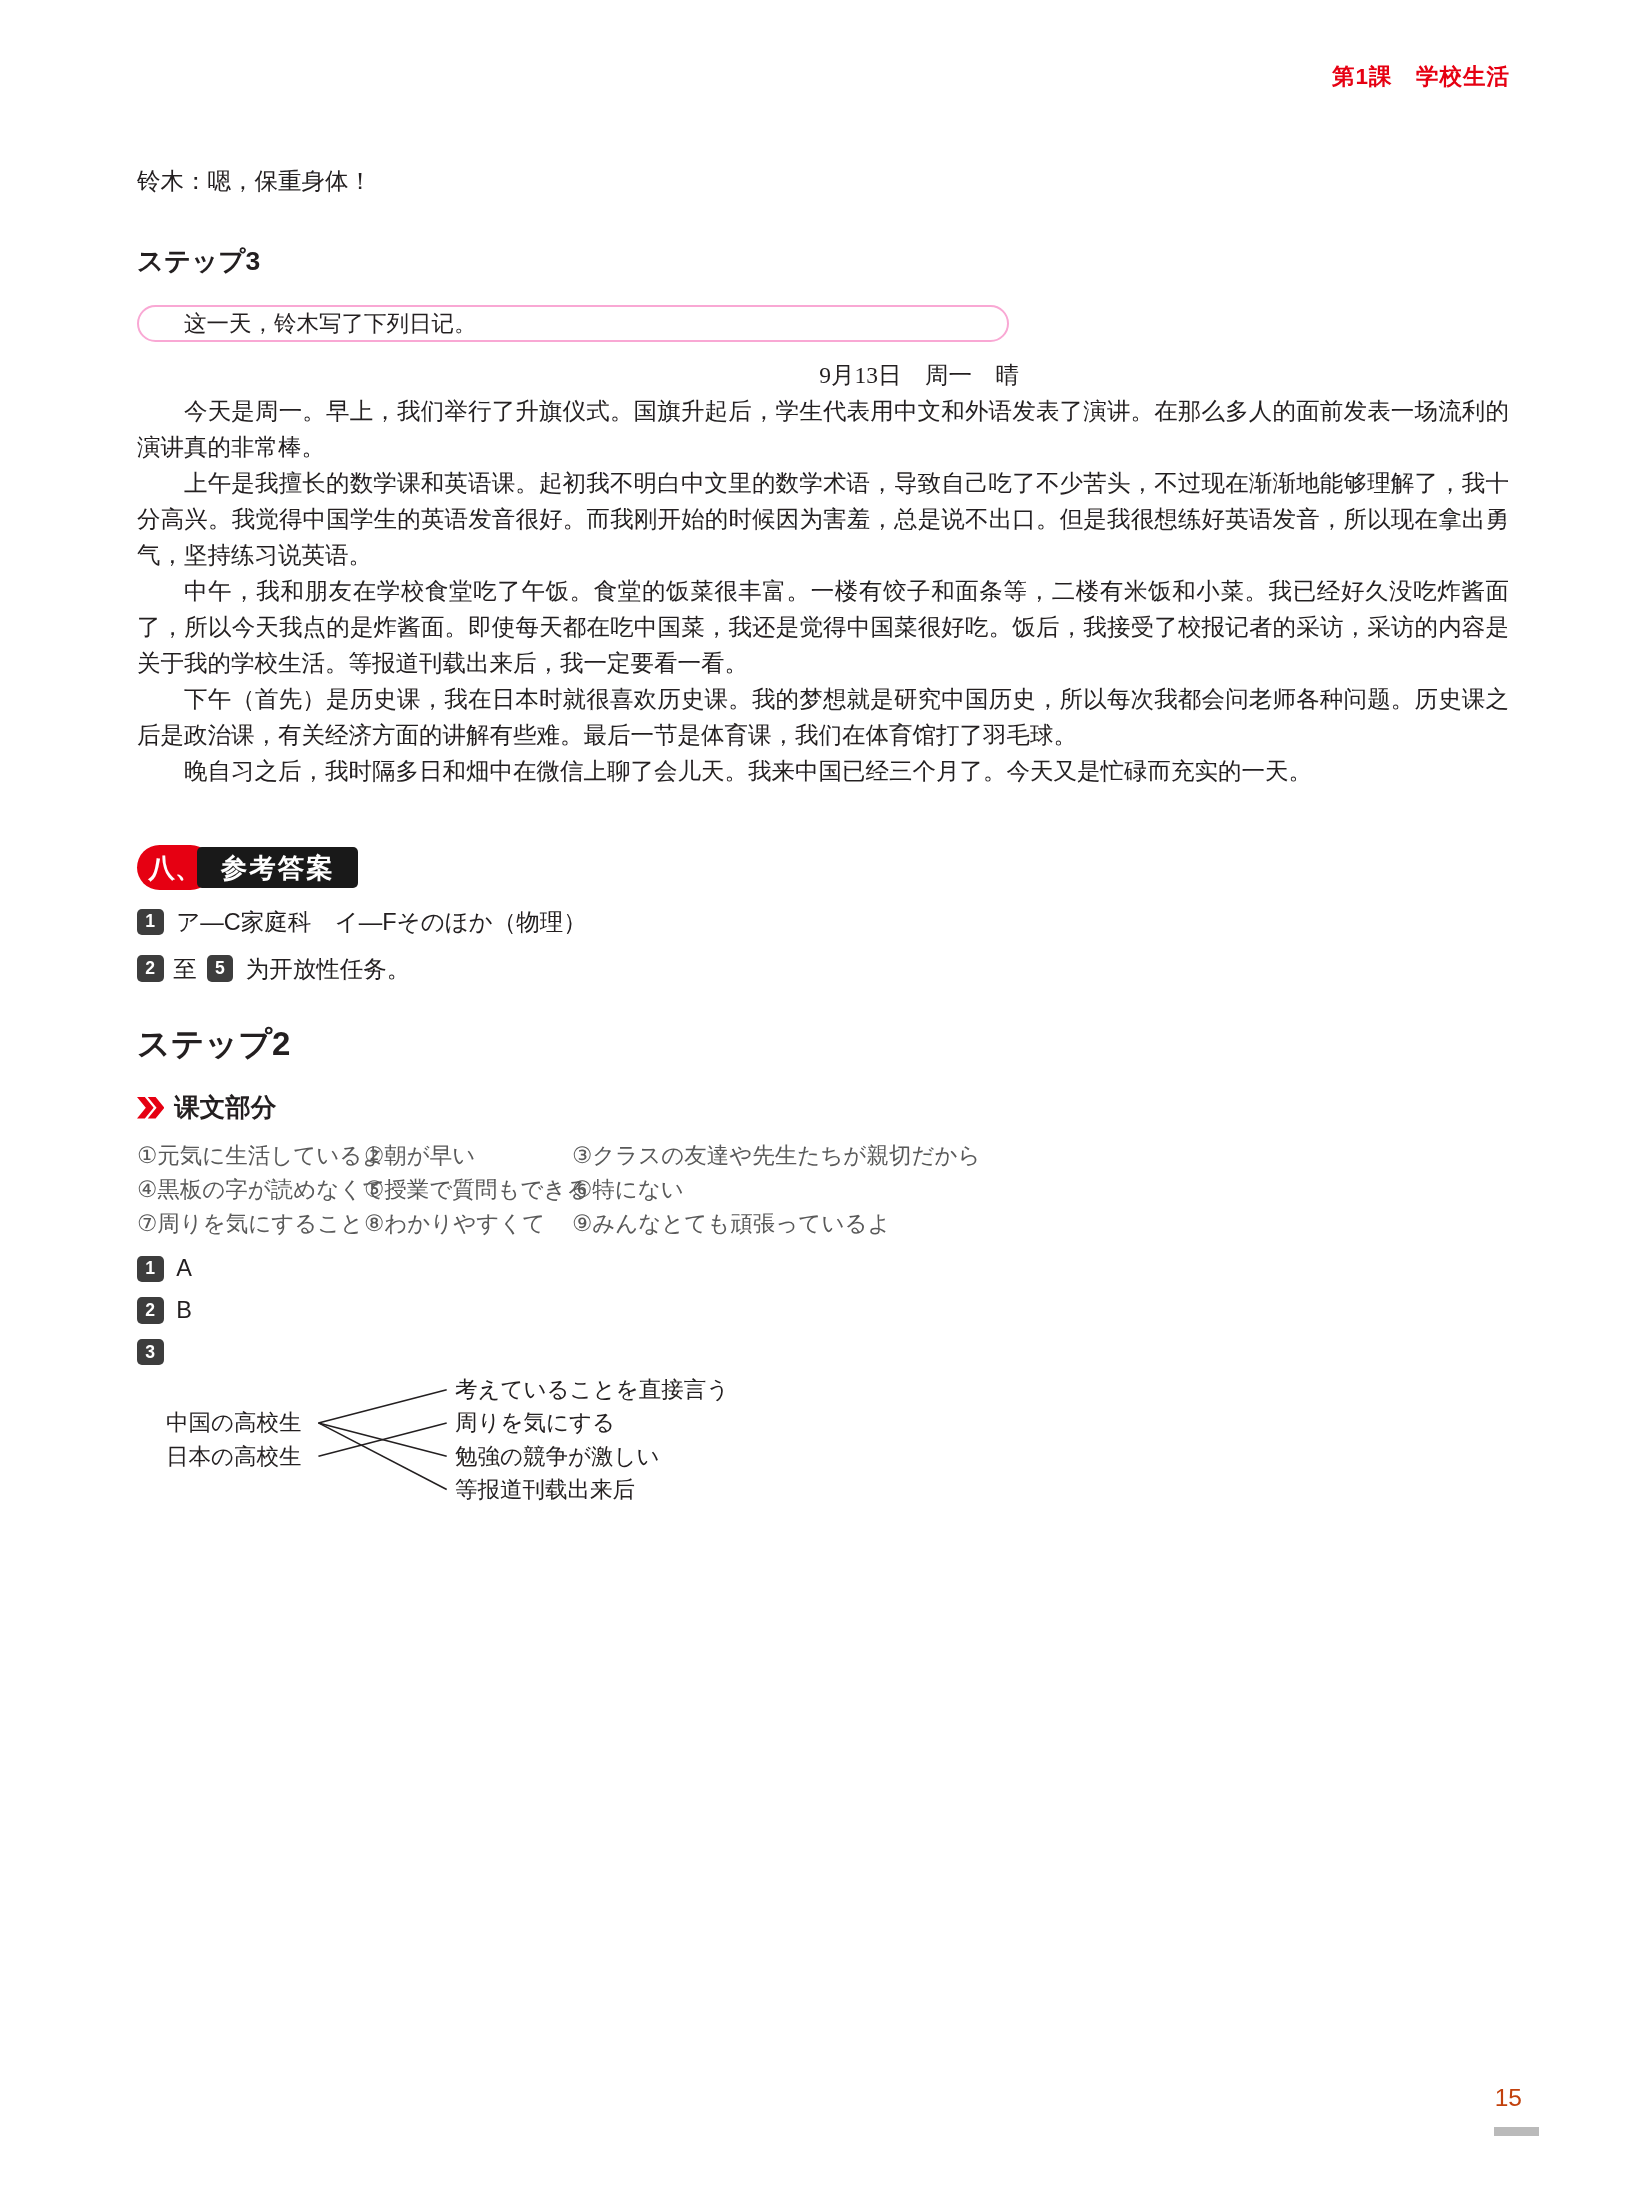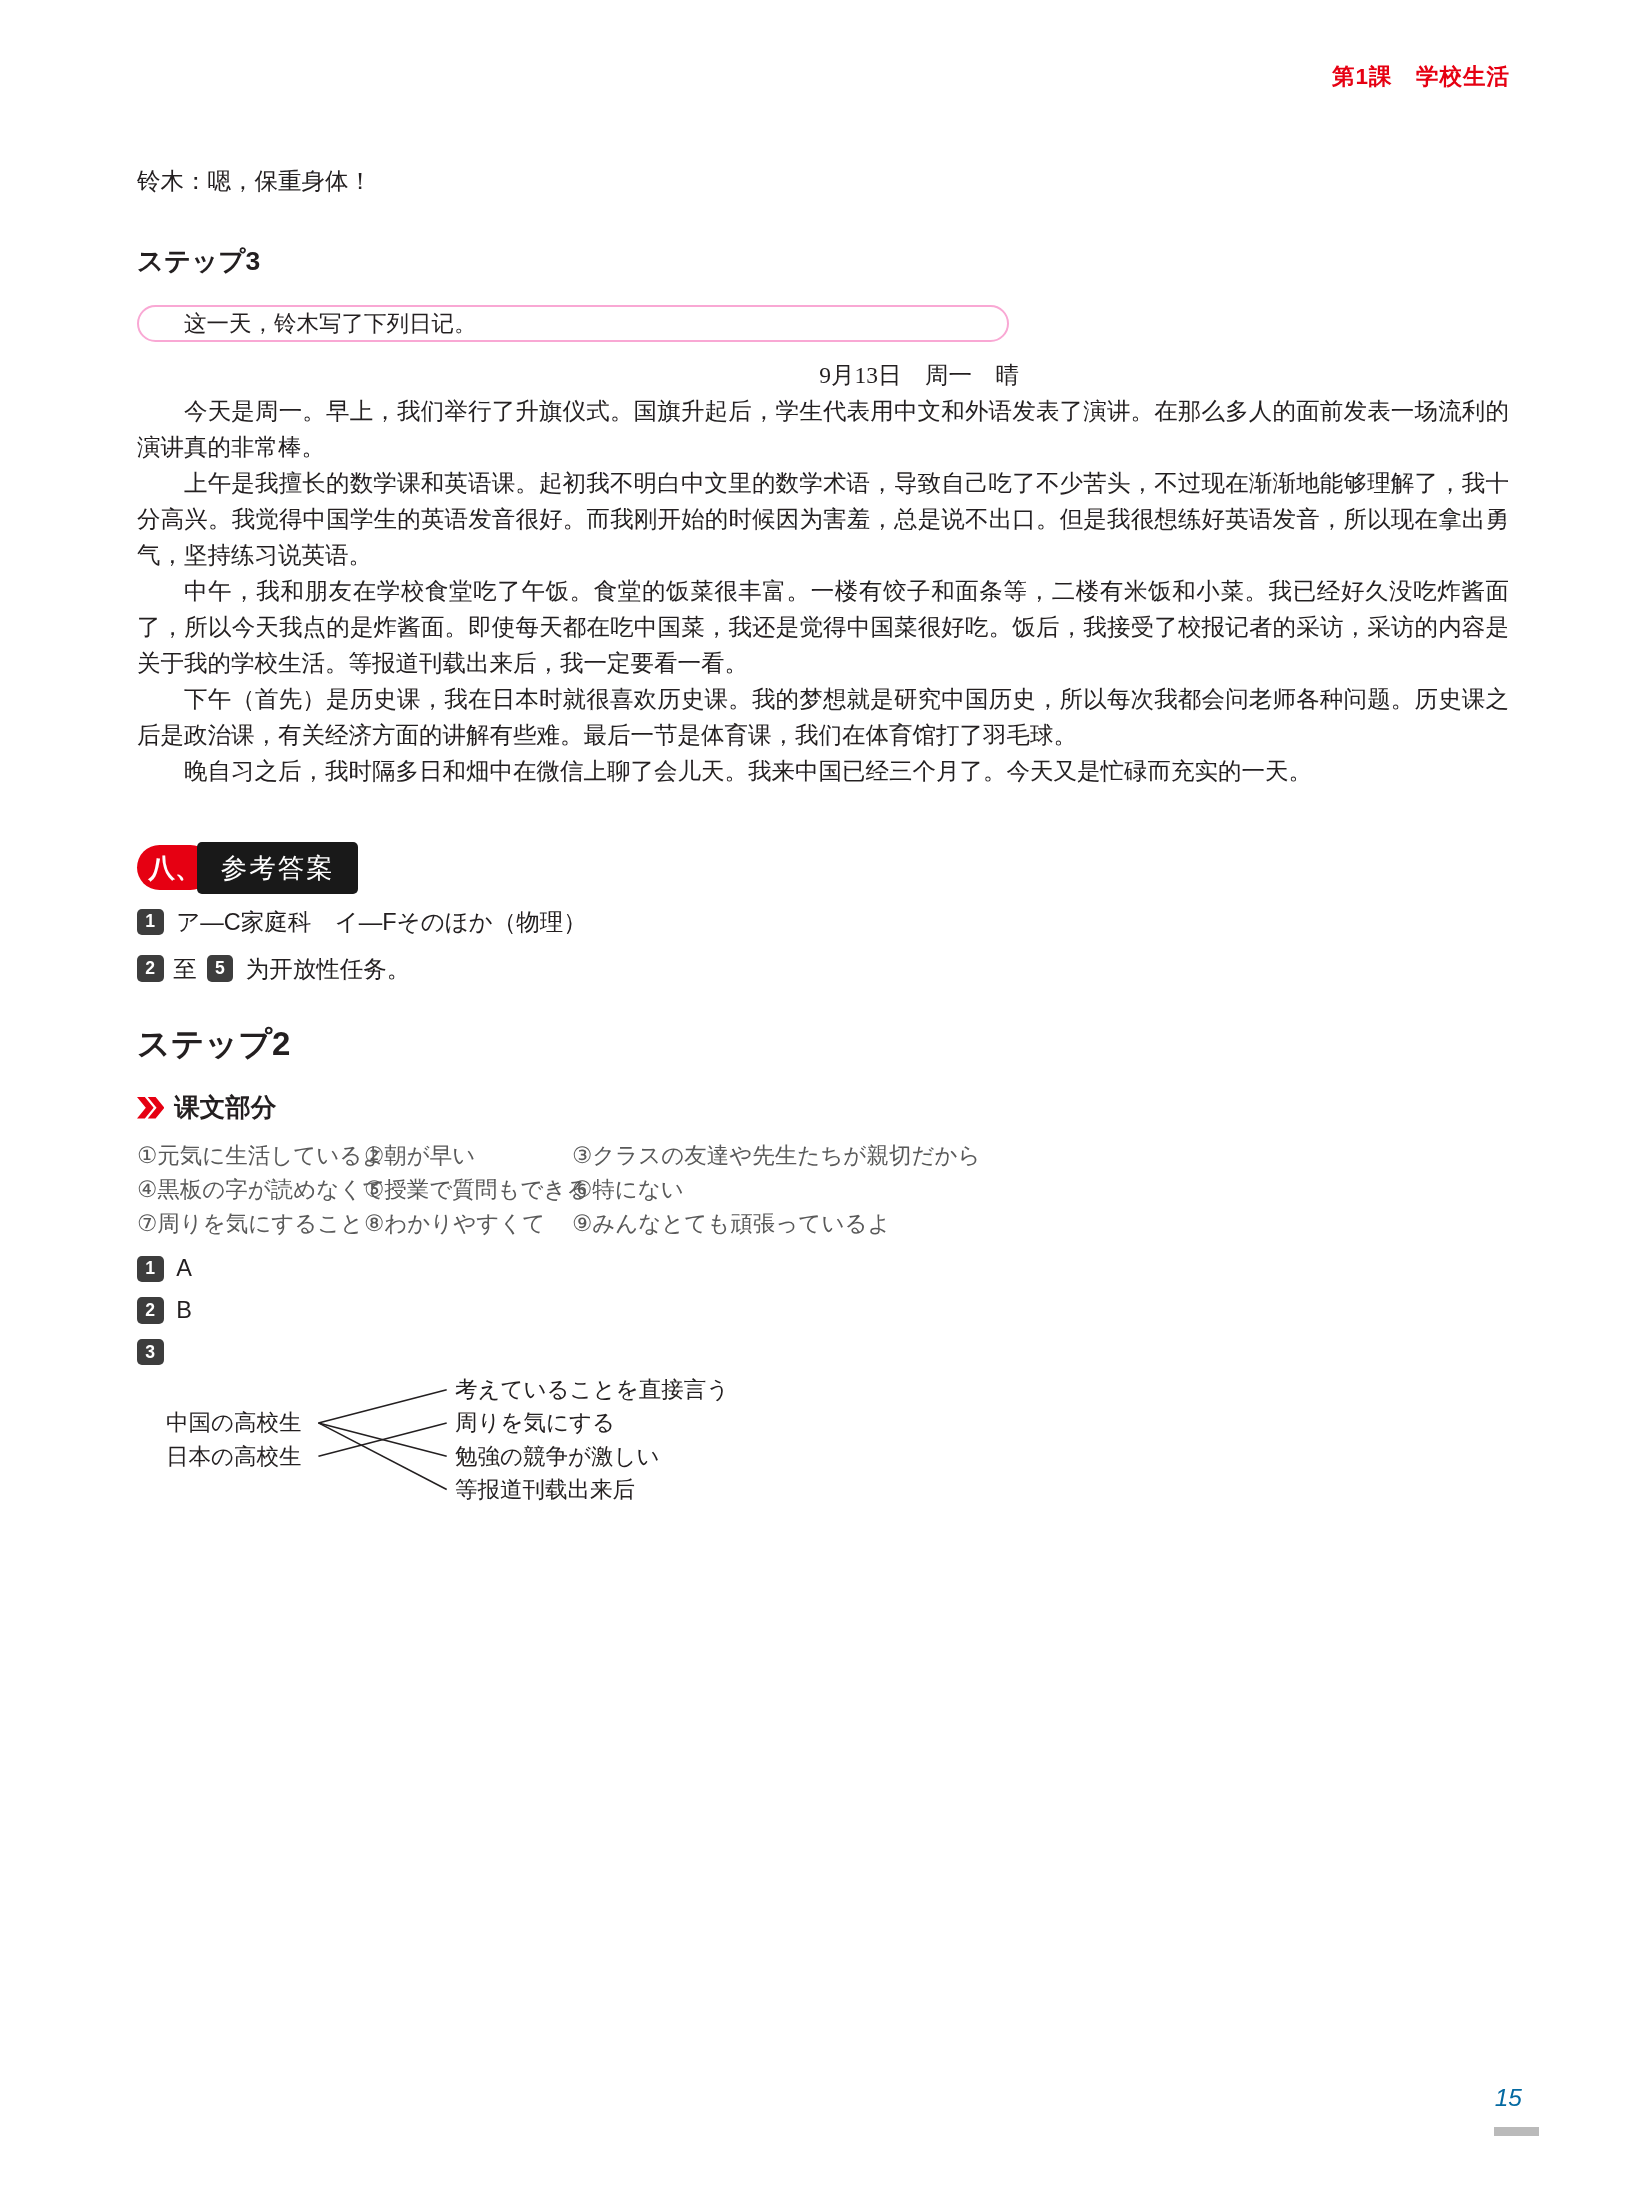--- a/index.html
+++ b/index.html
@@ -43,23 +43,23 @@
   .answers-header { margin-top:55px; display:flex; align-items:center; height:47px; }
   .num-pill {
     background:#e60012; color:#fff;
     width:76px; height:45px; border-radius:22.5px;
     display:flex; align-items:center; justify-content:center;
     font-size:26.5px; font-weight:bold;
   }
   .title-box {
     position:relative; margin-left:-15.7px;
     background:#191919; color:#fff;
-    height:52px; padding:0 23.5px; border-radius:4.9px;
+    height:41px; padding:0 23.5px; border-radius:4.9px;
     display:flex; align-items:center;
-    font-size:26.5px; font-weight:normal; letter-spacing:2px;
+    font-size:26.5px; font-weight:bold; letter-spacing:2px;
   }
 
   .answer-item { display:flex; align-items:center; font-size:23.5px; margin-top:14.7px; }
   .badge {
     display:inline-flex; align-items:center; justify-content:center;
     width:26.5px; height:26.5px; border-radius:4.9px;
     background:#3d3d3d; color:#fff;
     font-size:17.6px; font-weight:bold;
     margin-right:12.7px; flex:0 0 auto;
   }
@@ -76,21 +76,21 @@
 
   .matching {
     position:relative; margin-top:7.8px; margin-left:29px;
     width:765px; height:139px; font-size:22.5px;
   }
   .match-left, .match-right { position:absolute; height:33px; line-height:33px; white-space:nowrap; }
   .match-left { left:0; }
   .match-right { left:289px; }
   .match-svg { position:absolute; left:0; top:0; }
 
-  .page-number { position:absolute; right:123px; top:2084px; color:#0369a1; font-size:24.5px;font-style:italic; }
+  .page-number { position:absolute; right:123px; top:2084px; color:#c2410c; font-size:24.5px; }
   .footer-bar { position:absolute; right:106px; top:2127px; width:45px; height:8.8px; background:#bababa; }
 </style>
 </head>
 <body>
 
 <div class="page">
 
   <div class="running-head">第1課　学校生活</div>
 
   <div class="content">

